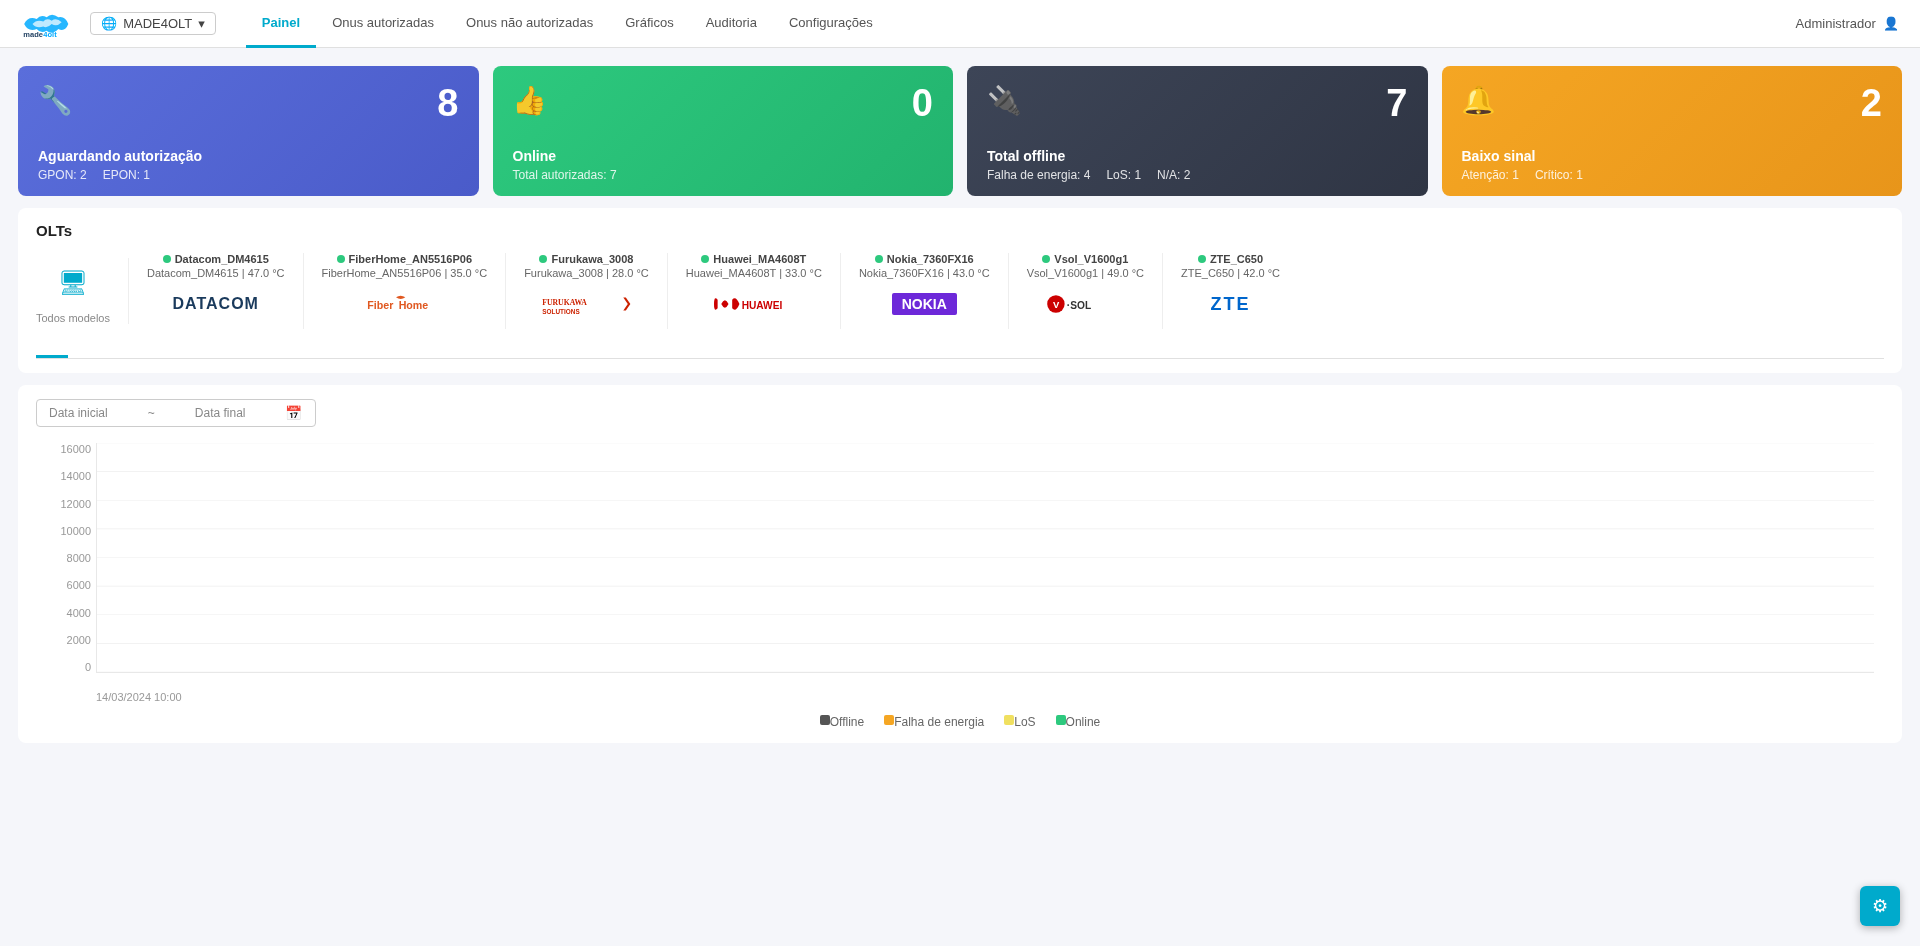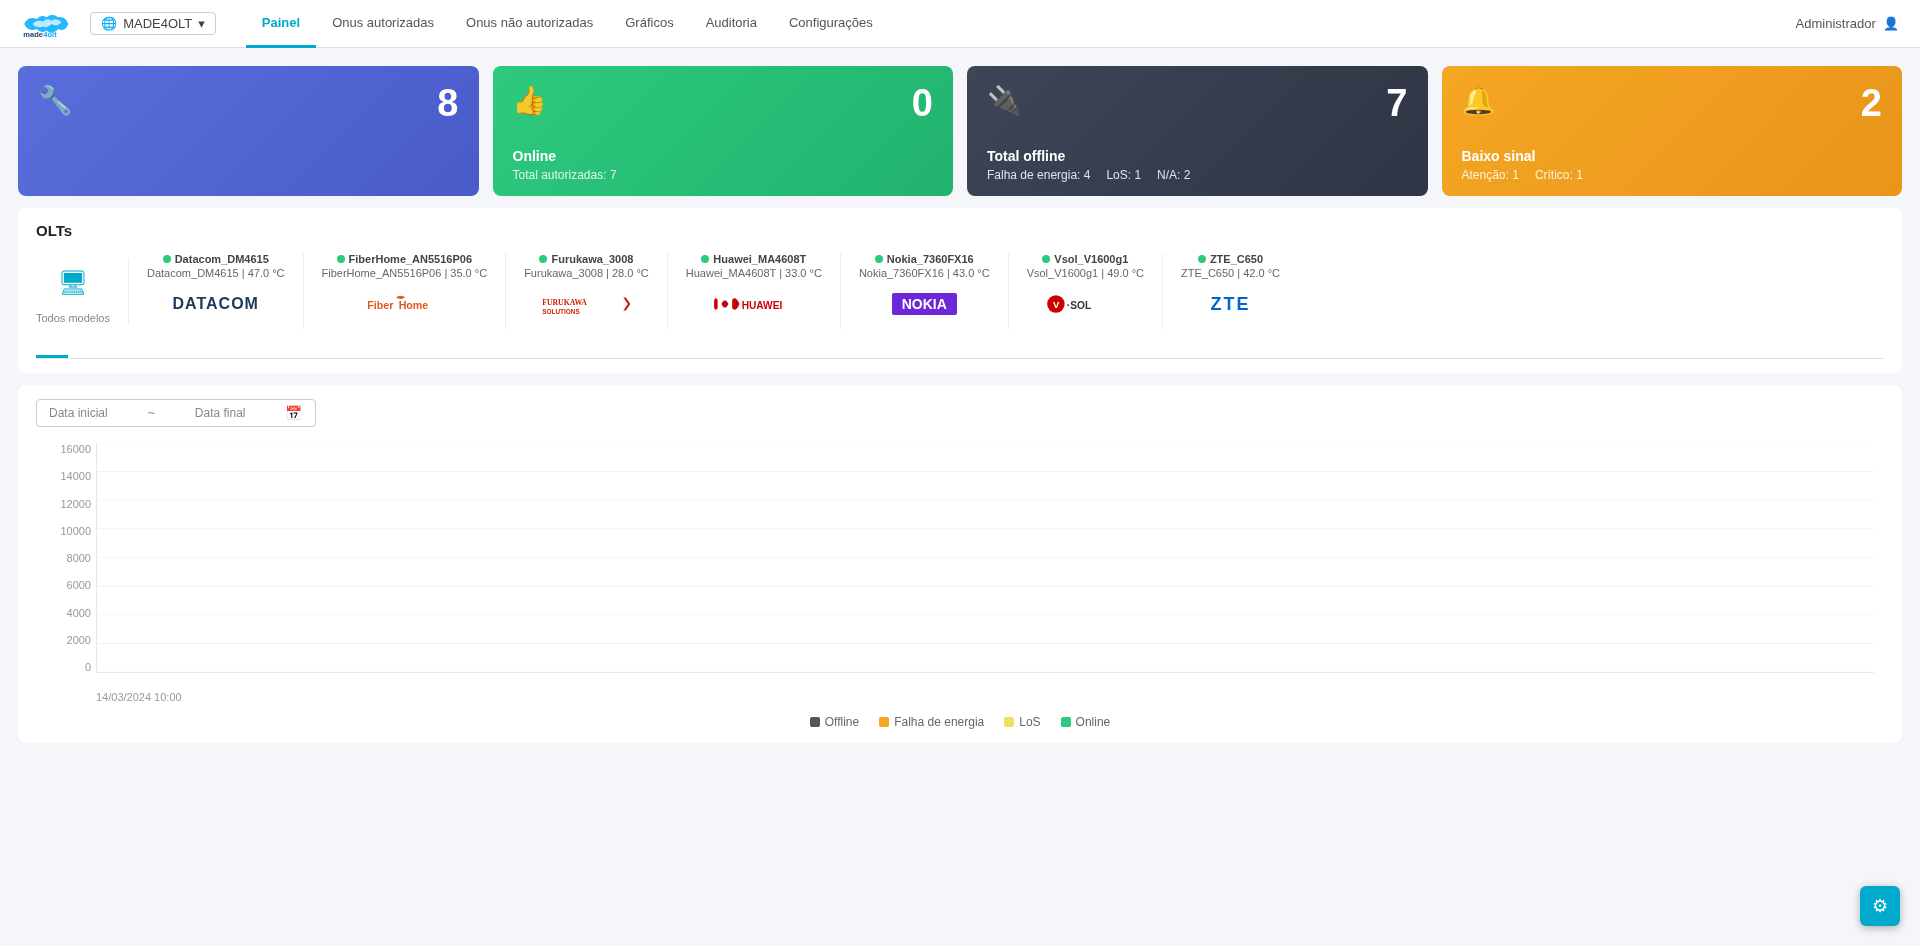--- a/index.html
+++ b/index.html
@@ -82,21 +82,21 @@
       padding: 5px 12px; gap: 8px; font-size: 12px; color: #888; cursor: pointer;
       background: #fff; min-width: 280px; justify-content: space-between;
     }
     .chart-area { position: relative; height: 260px; }
     .chart-y-labels { position: absolute; left: 0; top: 0; bottom: 30px; display: flex; flex-direction: column; justify-content: space-between; font-size: 11px; color: #999; text-align: right; width: 55px; }
     .chart-canvas { position: absolute; left: 60px; right: 10px; top: 0; bottom: 30px; border-left: 1px solid #e8e8e8; border-bottom: 1px solid #e8e8e8; }
     .chart-gridlines { width: 100%; height: 100%; position: absolute; top: 0; left: 0; }
     .chart-x-label { position: absolute; bottom: 0; left: 60px; font-size: 11px; color: #999; }
 
     .chart-legend { display: flex; justify-content: center; gap: 20px; margin-top: 12px; font-size: 12px; color: #666; }
-    .legend-item { display: flex; align-items: center; gap: 5px; }
+    .legend-item { display: flex; }
     .legend-dot { width: 10px; height: 10px; border-radius: 2px; }
     .legend-dot.offline { background: #555; }
     .legend-dot.power { background: #f5a623; }
     .legend-dot.los { background: #f0e060; }
     .legend-dot.online { background: #2dc97e; }
 
     
     .fab-settings {
       position: fixed; bottom: 20px; right: 20px; width: 40px; height: 40px;
       background: #00aacc; border-radius: 6px; display: flex; align-items: center;
@@ -142,20 +142,27 @@
     <span>👤</span>
   </div>
 </nav>
 
 <div class="cards-row">
 
   <div class="stat-card blue">
     <div class="card-top">
       <span class="card-icon">🔧</span>
       <span class="card-number">8</span>
+    </div>
+    <div>
+      <div class="card-label">Aguardando autorização</div>
+      <div class="card-sub">
+        <span>GPON: 2</span>
+        <span>EPON: 1</span>
+      </div>
     </div>
   </div>
 
   <div class="stat-card green">
     <div class="card-top">
       <span class="card-icon">👍</span>
       <span class="card-number">0</span>
     </div>
     <div>
       <div class="card-label">Online</div>

